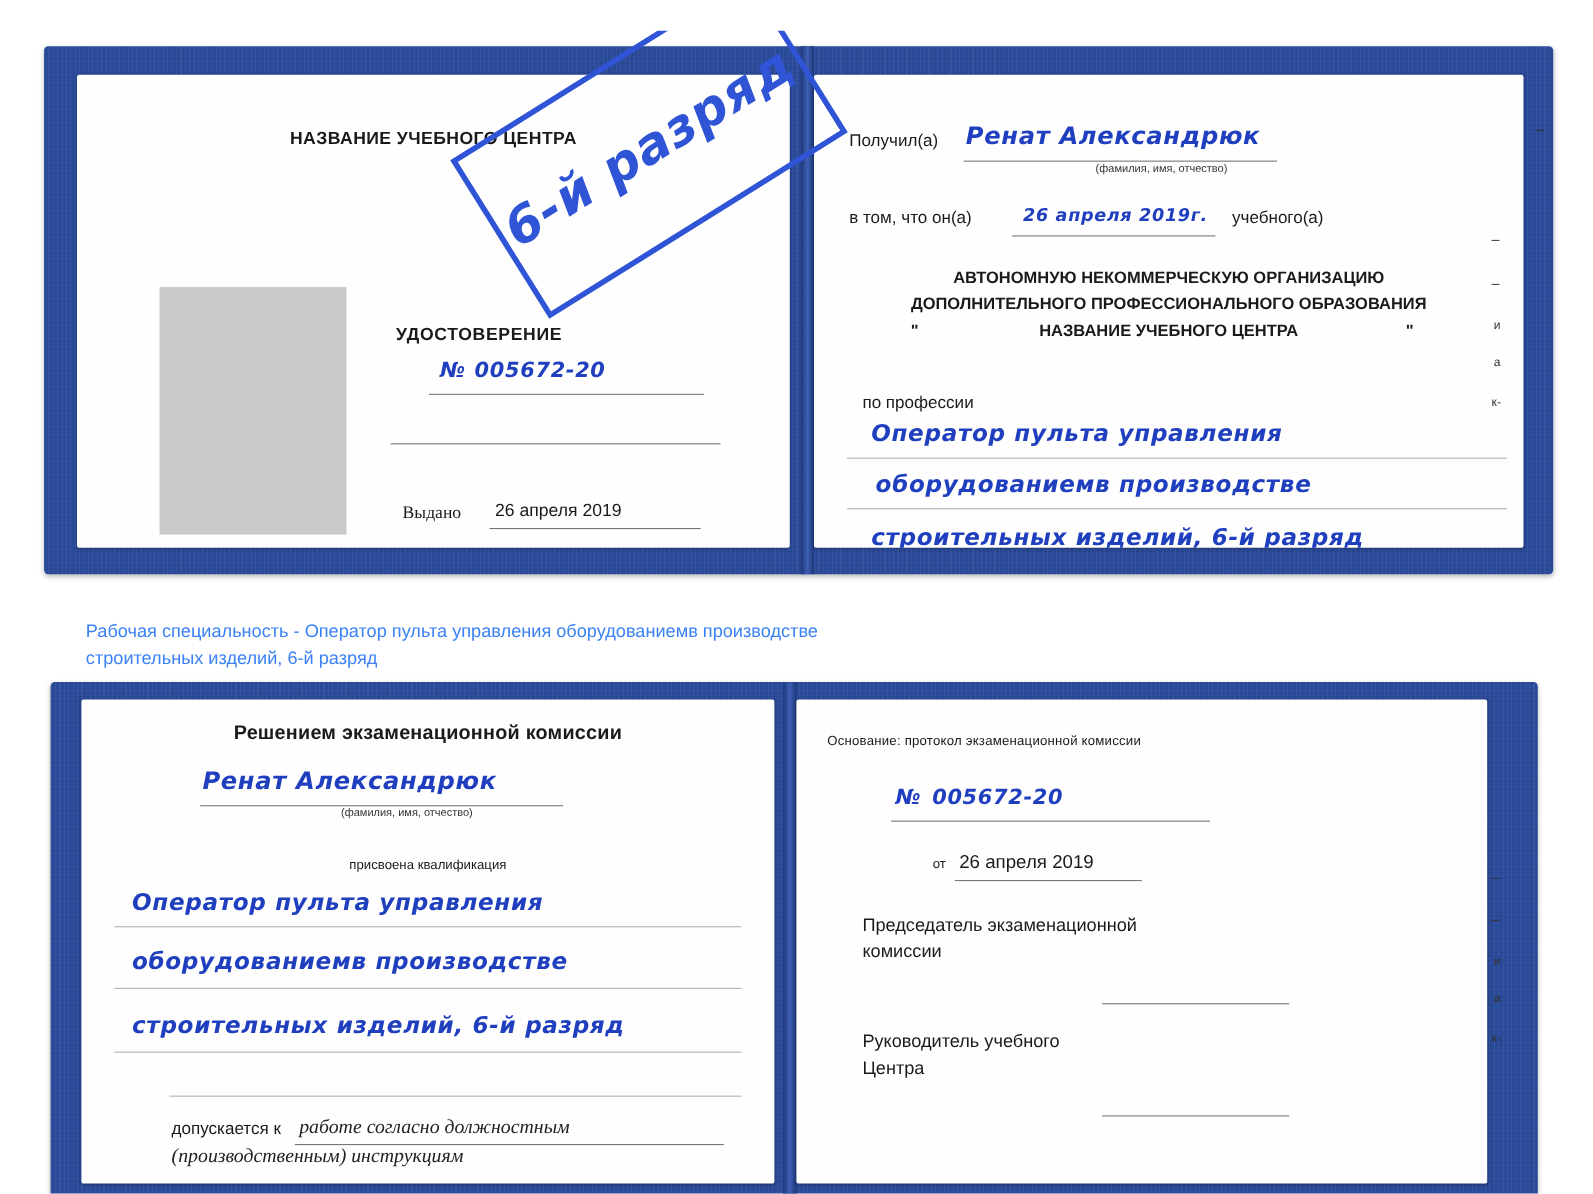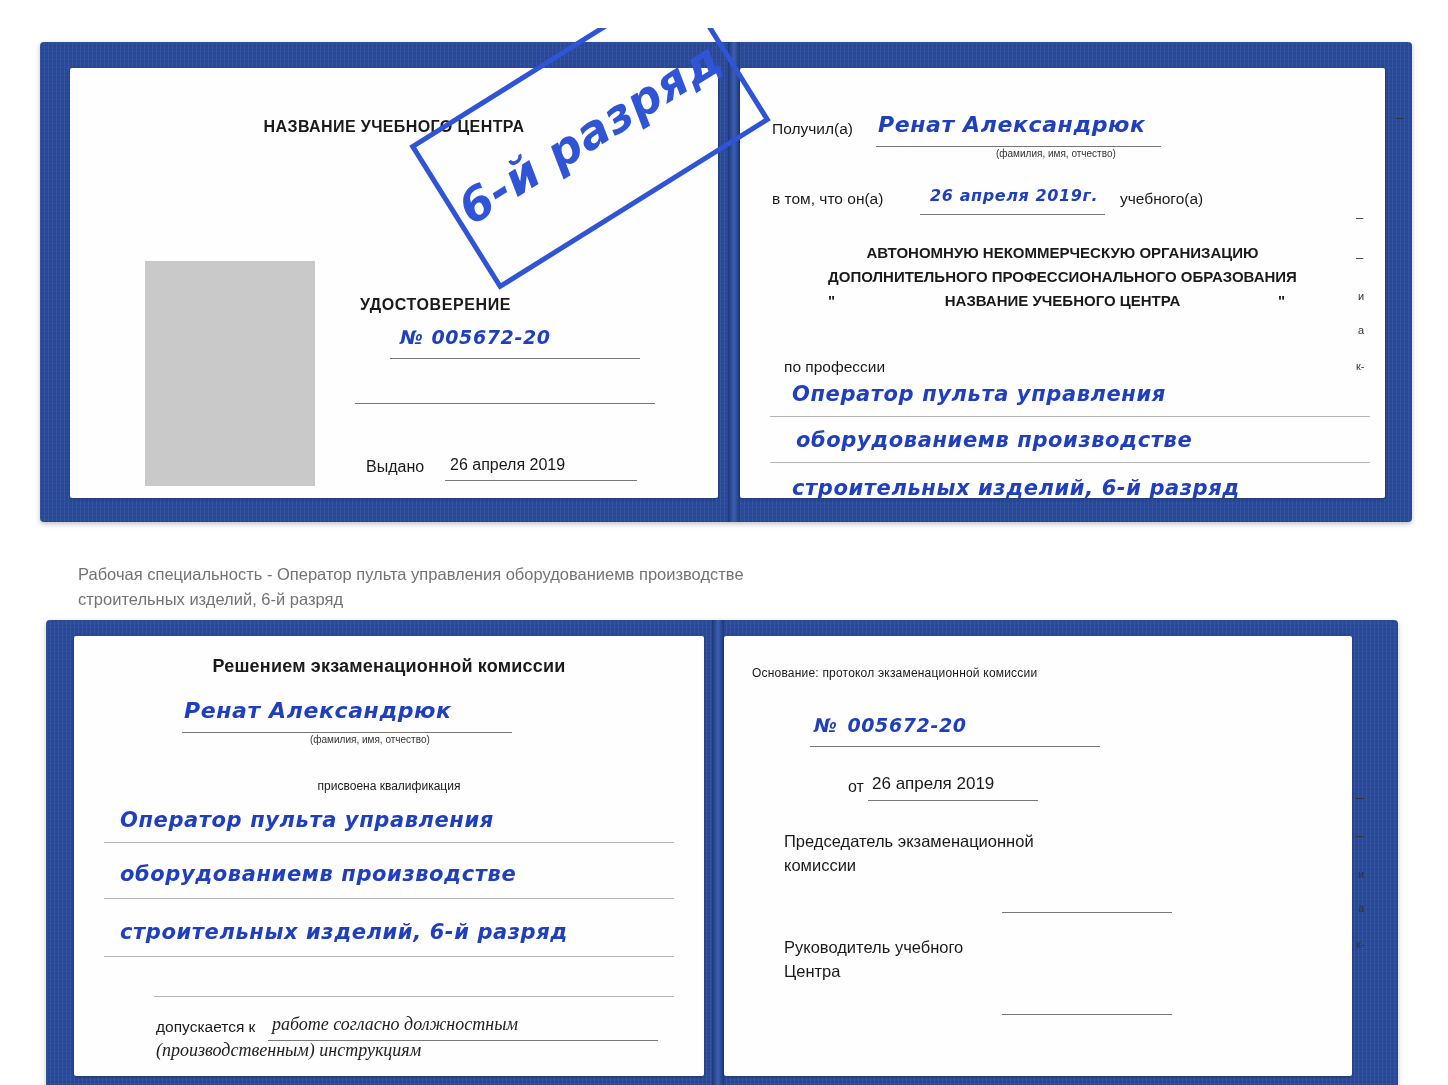--- a/index.html
+++ b/index.html
@@ -97,21 +97,21 @@
 
   .photo-box {
     position: absolute;
     background: #c9c9c9;
   }
 
   .caption {
     position: absolute;
     font-family: "Liberation Sans", sans-serif;
     font-size: 16.5px;
-    color: #737373;
+    color: #3b82f6;
     line-height: 1.45;
   }
 
   .edge-txt {
     position: absolute;
     font-family: "Liberation Sans", sans-serif;
     font-size: 11px;
     color: #333;
   }
   .edge-dash {
@@ -138,21 +138,21 @@
       <div class="print print-b" style="position:absolute; left:290px; top:228px; font-size:16px; letter-spacing:0.6px;">УДОСТОВЕРЕНИЕ</div>
 
       <div style="position:absolute; left:330px; top:258px; display:flex; align-items:baseline; gap:8px;">
         <span class="hand hand-bold" style="font-size:19px;">№</span>
         <span class="hand hand-bold" style="font-size:19px;">005672-20</span>
       </div>
       <div class="rule" style="position:absolute; left:320px; top:290px; width:250px;"></div>
 
       <div class="rule" style="position:absolute; left:285px; top:335px; width:300px;"></div>
 
-      <div class="print" style="position:absolute; left:296px; top:390px; font-size:16px;">Выдано</div>
+      <div class="print" style="position:absolute; left:296px; top:390px; font-size:16px;font-family:Liberation Serif, serif;">Выдано</div>
       <div class="print" style="position:absolute; left:380px; top:388px; font-size:16px;">26 апреля 2019</div>
       <div class="rule" style="position:absolute; left:375px; top:412px; width:192px;"></div>
 
     </div>
 
     <div class="page-sheet" style="left:700px; top:26px; width:645px; height:430px;">
 
       <div class="print" style="position:absolute; left:32px; top:52px; font-size:15.5px;">Получил(а)</div>
       <div class="hand hand-bold" style="position:absolute; left:138px; top:44px; font-size:22px;">Ренат Александрюк</div>
       <div class="rule" style="position:absolute; left:136px; top:78px; width:285px;"></div>
@@ -227,21 +227,21 @@
     <div class="page-sheet" style="left:678px; top:16px; width:628px; height:440px;">
 
       <div class="print" style="position:absolute; left:28px; top:30px; font-size:12px; letter-spacing:0.2px;">Основание: протокол экзаменационной комиссии</div>
 
       <div style="position:absolute; left:90px; top:78px; display:flex; align-items:baseline; gap:10px;">
         <span class="hand hand-bold" style="font-size:19px;">№</span>
         <span class="hand hand-bold" style="font-size:19px;">005672-20</span>
       </div>
       <div class="rule" style="position:absolute; left:86px; top:110px; width:290px;"></div>
 
-      <div class="print" style="position:absolute; left:124px; top:142px; font-size:16px;">от</div>
+      <div class="print" style="position:absolute; left:124px; top:142px; font-size:12px;">от</div>
       <div class="print" style="position:absolute; left:148px; top:138px; font-size:17px;">26 апреля 2019</div>
       <div class="rule" style="position:absolute; left:144px; top:164px; width:170px;"></div>
 
       <div class="print" style="position:absolute; left:60px; top:196px; font-size:16.5px;">Председатель экзаменационной</div>
       <div class="print" style="position:absolute; left:60px; top:220px; font-size:16.5px;">комиссии</div>
       <div class="rule" style="position:absolute; left:278px; top:276px; width:170px;"></div>
 
       <div class="print" style="position:absolute; left:60px; top:302px; font-size:16.5px;">Руководитель учебного</div>
       <div class="print" style="position:absolute; left:60px; top:326px; font-size:16.5px;">Центра</div>
       <div class="rule" style="position:absolute; left:278px; top:378px; width:170px;"></div>

